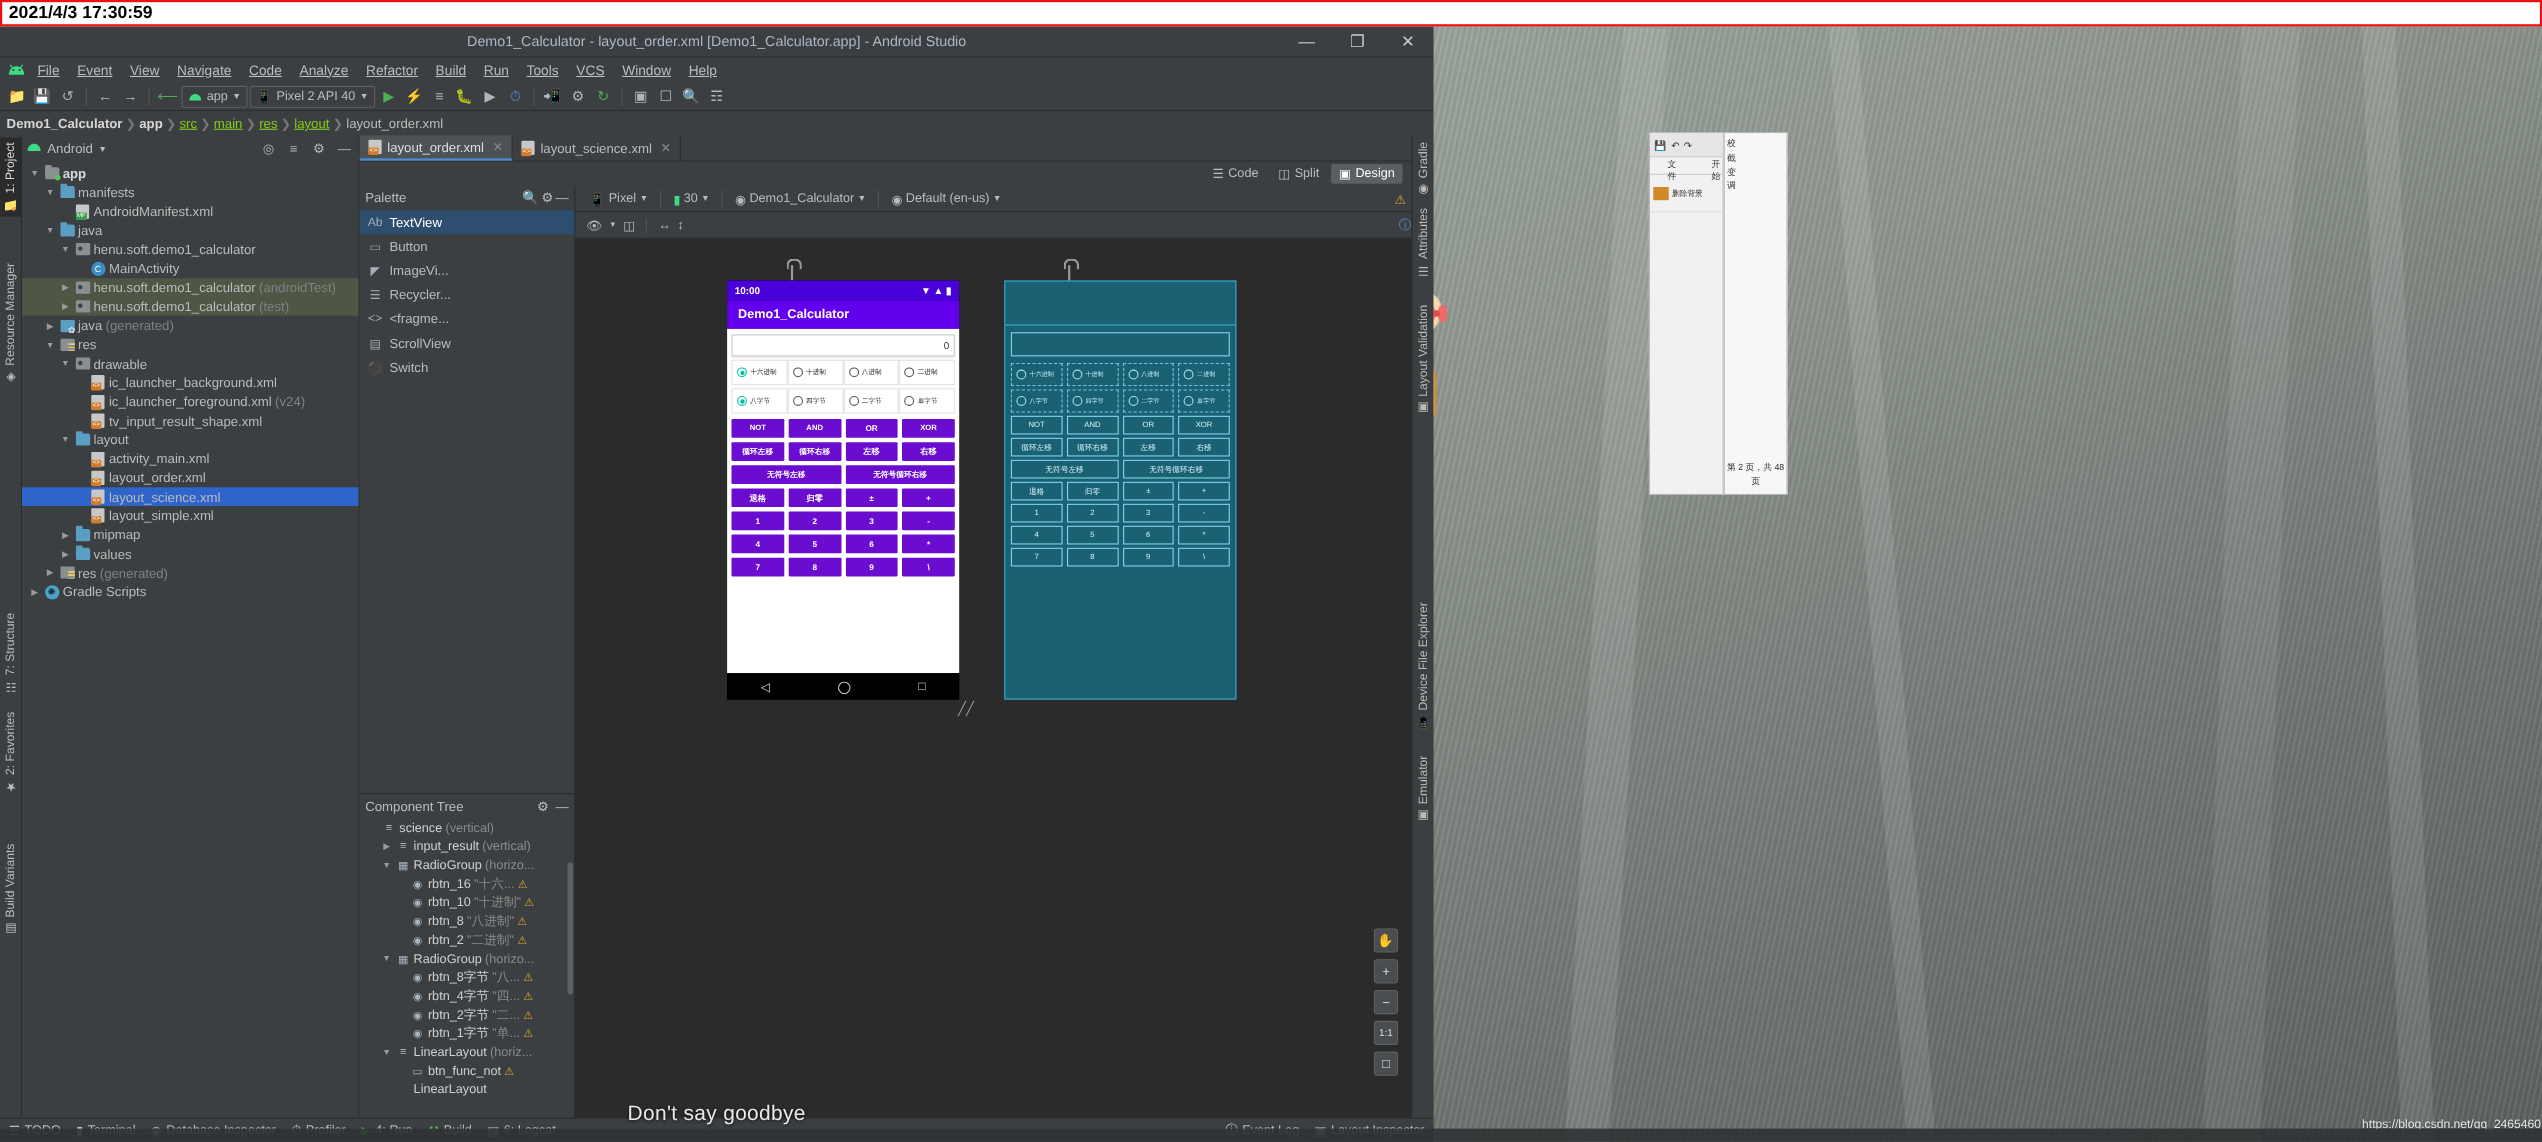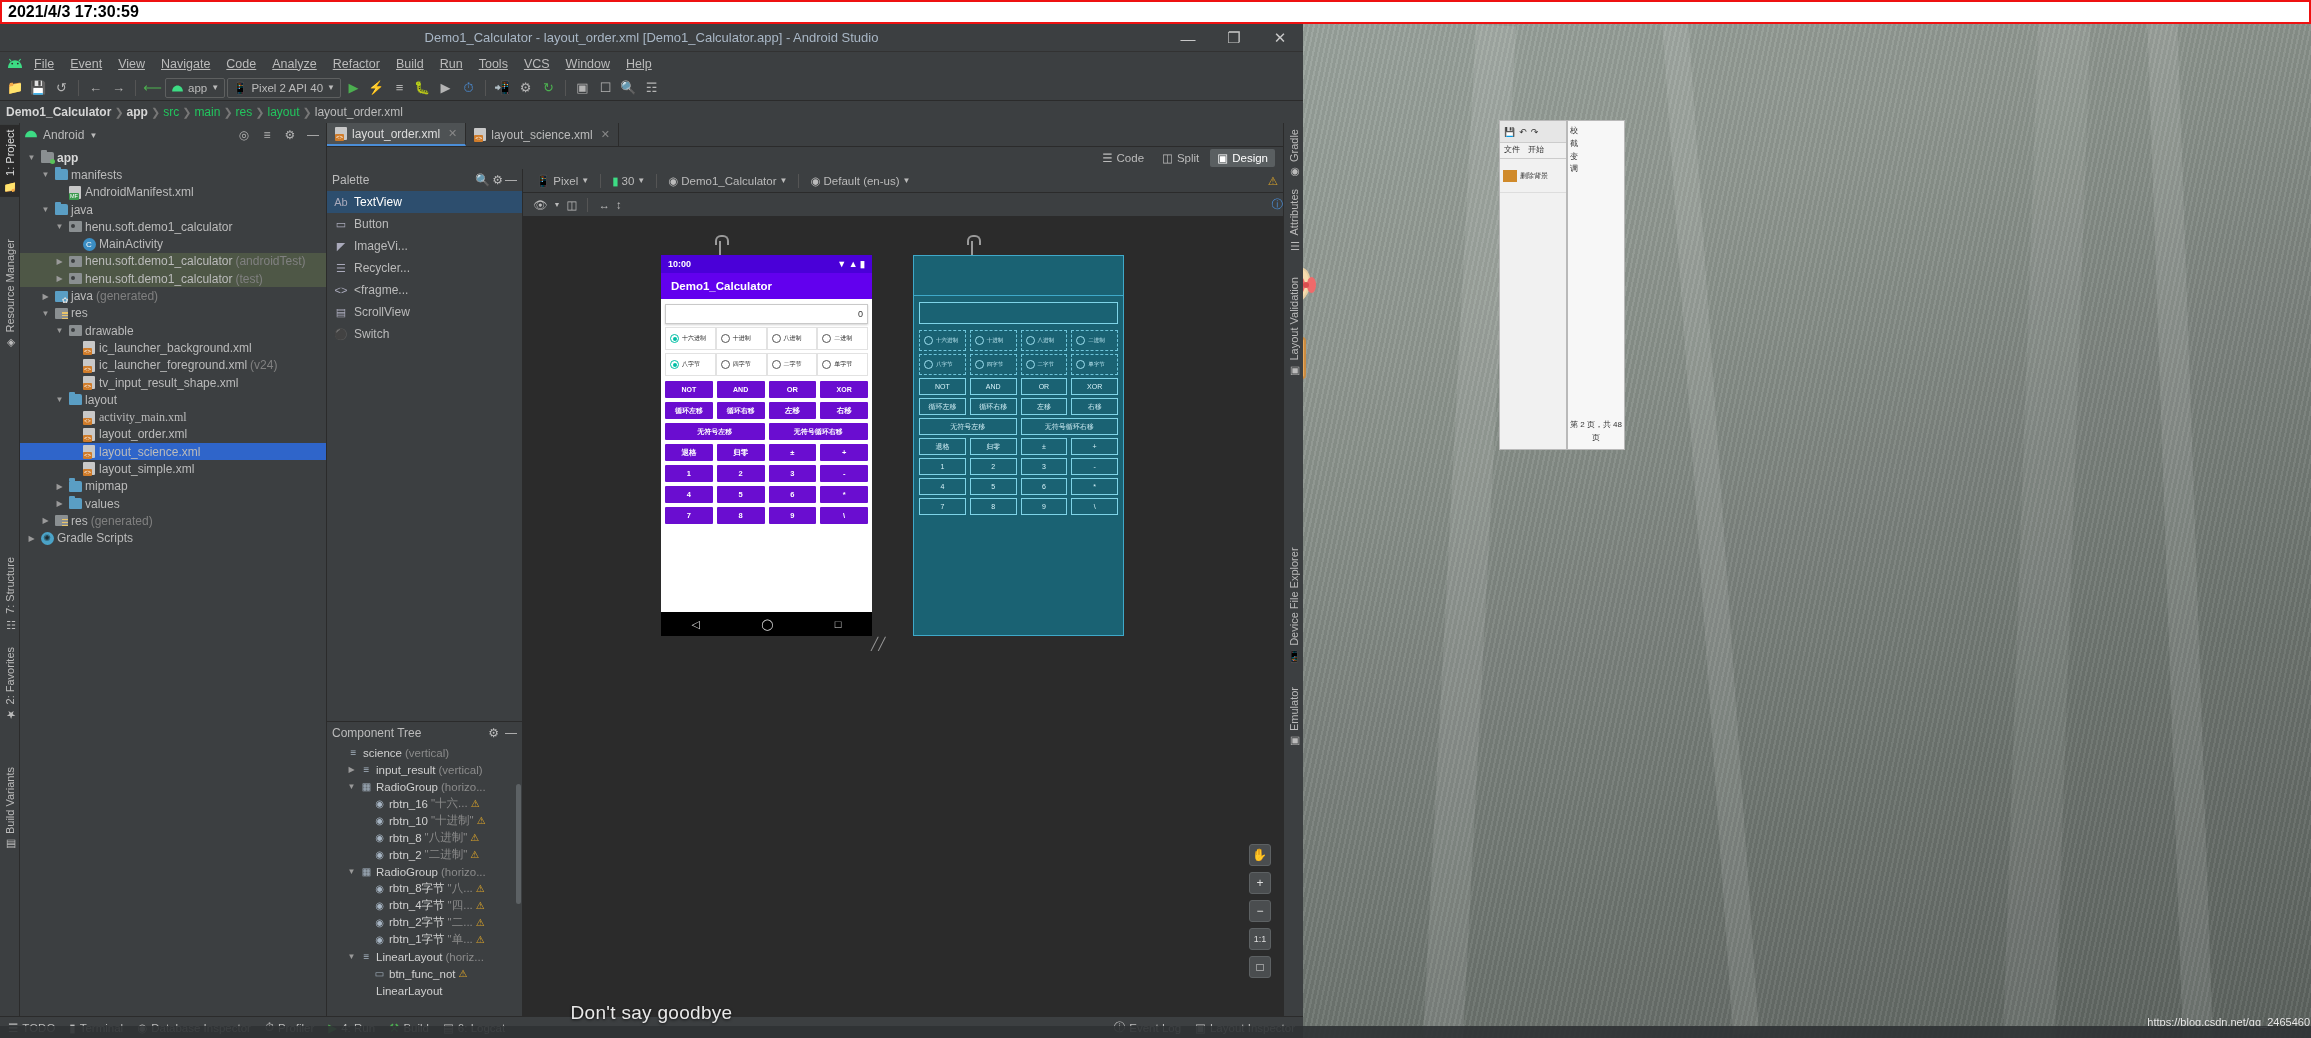--- a/index.html
+++ b/index.html
@@ -40,21 +40,21 @@
   .tb-combo { height:20px; border:1px solid #5e6060; border-radius:2px;
      display:flex; align-items:center; gap:4px; padding:0 5px; font-size:11.5px;
      color:#bbb; background:#3c3f41; }
 
   
   #crumbs { height:22px; display:flex; align-items:center; gap:3px;
      padding-left:6px; font-size:12px; background:#3c3f41; }
   #crumbs .sep { color:#777; font-size:11px; }
   #crumbs .c0 { color:#d6d6d6; font-weight:bold; }
   #crumbs .cb { color:#d6d6d6; font-weight:bold; }
-  #crumbs .cn { color:#22c55e; }
+  #crumbs .cn { color:#84cc16;text-decoration:underline; }
   #crumbs .cf { color:#bbb; }
 
   
   #body { position:absolute; left:0; top:99px; width:1303px; bottom:22px; display:flex; }
 
   
   .vstrip { width:20px; background:#3c3f41; border-right:1px solid #2b2b2b;
      position:relative; flex:0 0 20px; }
   .vlabel { position:absolute; left:0; width:20px; writing-mode:vertical-rl;
      transform:rotate(180deg); font-size:11px; color:#bbb; white-space:nowrap;
@@ -252,21 +252,21 @@
         rgba(0,0,0,.05) 2px 5px); }
   .blade { position:absolute; background:rgba(255,255,255,.10);
      transform-origin:bottom center; }
   
   #docwin { position:absolute; left:196px; top:96px; width:68px; height:330px;
      background:#f1f1f1; border:1px solid #b9b9b9; }
   #docwin .dtop { height:22px; background:#e6e6e6; display:flex; align-items:center;
      gap:4px; padding-left:4px; font-size:9px; color:#333; border-bottom:1px solid #ccc;}
   #docwin .dtabs { height:16px; display:flex; font-size:8px; color:#333;
      border-bottom:1px solid #ccc; }
-  #docwin .dtabs div { padding:1px 4px; }
+  #docwin .dtabs div { padding:1px 16px; }
   #docwin .drib { height:34px; display:flex; align-items:center; gap:3px;
      padding-left:3px; border-bottom:1px solid #ddd; font-size:7px; color:#333;}
   #docwin .dpage { flex:1; background:#fff; }
   
   #docside { position:absolute; left:264px; top:96px; width:58px; height:330px;
      background:#f7f7f7; border:1px solid #b9b9b9; font-size:8px; color:#333;
      padding:4px 2px; line-height:1.6; }
   
   #mascot { position:absolute; left:-115px; top:235px; width:130px; height:125px; }
   #mascot .ear { position:absolute; width:24px; height:36px; background:#f6dcae;
@@ -585,21 +585,21 @@
             </span>
             <span class="tlabel">tv_input_result_shape.xml</span>
           </div>
           <div class="trow" style="padding-left: 34px;">
             <span class="arrow">▼</span>
             <span class="ticon">
               <span class="fld"></span>
             </span>
             <span class="tlabel">layout</span>
           </div>
-          <div class="trow" style="padding-left: 48px; font-family: Liberation Serif, serif;">
+          <div class="trow" style="padding-left: 48px;">
             <span class="arrow"></span>
             <span class="ticon">
               <span class="xmlic"></span>
             </span>
             <span class="tlabel">activity_main.xml</span>
           </div>
           <div class="trow" style="padding-left: 48px;">
             <span class="arrow"></span>
             <span class="ticon">
               <span class="xmlic"></span>

